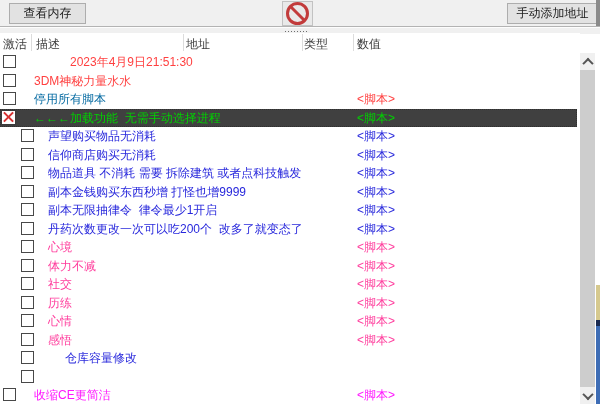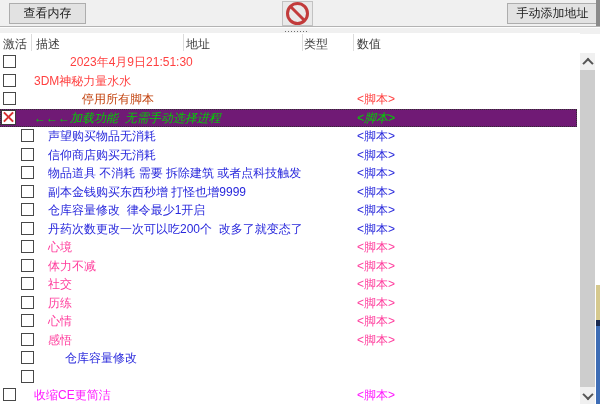--- a/index.html
+++ b/index.html
@@ -141,24 +141,24 @@
     <div class="row">
       <div class="cb" style="left: 3px;"></div>
       <span class="desc" style="left: 34px; color: rgb(255, 64, 64); margin-left: 36px;">2023年4月9日21:51:30</span>
     </div>
     <div class="row">
       <div class="cb" style="left: 3px;"></div>
       <span class="desc" style="left: 34px; color: rgb(255, 64, 64);">3DM神秘力量水水</span>
     </div>
     <div class="row">
       <div class="cb" style="left: 3px;"></div>
-      <span class="desc" style="left: 34px; color: #c2410c; margin-left: 48px;">停用所有脚本</span>
+      <span class="desc" style="left: 34px; color: #0369a1;">停用所有脚本</span>
       <span class="val" style="color: rgb(255, 64, 64);">&lt;脚本&gt;</span>
     </div>
-    <div class="row sel" style="background: #701a75; font-style: italic;">
+    <div class="row sel" style="background: #404040;">
       <div class="cb" style="left: 3px;">
         <div class="x1" style="background: rgb(216, 50, 50);"></div>
         <div class="x2" style="background: rgb(216, 50, 50);"></div>
       </div>
       <span class="desc" style="left: 34px; color: rgb(0, 210, 0);">←←←加载功能  无需手动选择进程</span>
       <span class="val" style="color: rgb(0, 210, 0);">&lt;脚本&gt;</span>
     </div>
     <div class="row">
       <div class="cb" style="left: 21px;"></div>
       <span class="desc" style="left: 48px; color: rgb(40, 40, 220);">声望购买物品无消耗</span>
@@ -174,21 +174,21 @@
       <span class="desc" style="left: 48px; color: rgb(40, 40, 220);">物品道具 不消耗 需要 拆除建筑 或者点科技触发</span>
       <span class="val" style="color: rgb(40, 40, 220);">&lt;脚本&gt;</span>
     </div>
     <div class="row">
       <div class="cb" style="left: 21px;"></div>
       <span class="desc" style="left: 48px; color: rgb(40, 40, 220); text-align: right;">副本金钱购买东西秒增 打怪也增9999</span>
       <span class="val" style="color: rgb(40, 40, 220);">&lt;脚本&gt;</span>
     </div>
     <div class="row">
       <div class="cb" style="left: 21px;"></div>
-      <span class="desc" style="left: 48px; color: rgb(40, 40, 220);">仓库容量修改  律令最少1开启</span>
+      <span class="desc" style="left: 48px; color: rgb(40, 40, 220);">副本无限抽律令  律令最少1开启</span>
       <span class="val" style="color: rgb(40, 40, 220);">&lt;脚本&gt;</span>
     </div>
     <div class="row">
       <div class="cb" style="left: 21px;"></div>
       <span class="desc" style="left: 48px; color: rgb(40, 40, 220);">丹药次数更改一次可以吃200个  改多了就变态了</span>
       <span class="val" style="color: rgb(40, 40, 220);">&lt;脚本&gt;</span>
     </div>
     <div class="row">
       <div class="cb" style="left: 21px;"></div>
       <span class="desc" style="left: 48px; color: rgb(255, 60, 156);">心境</span>

